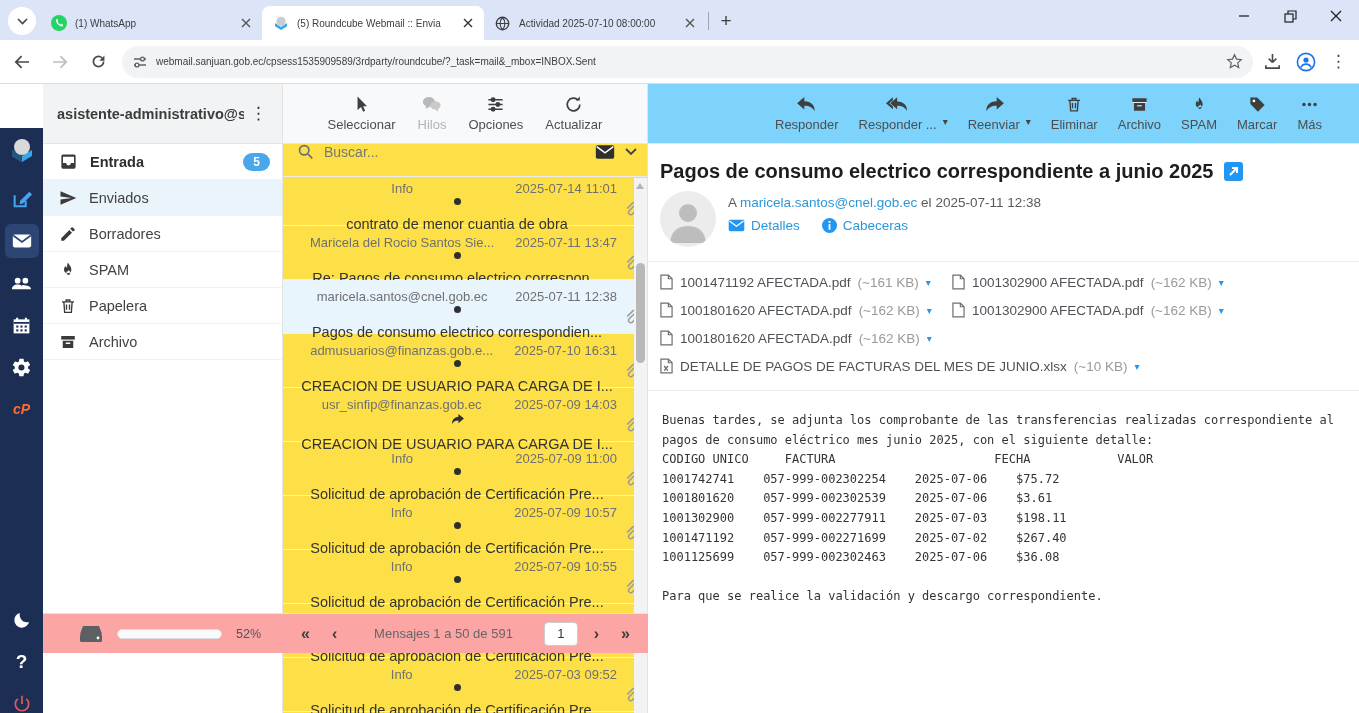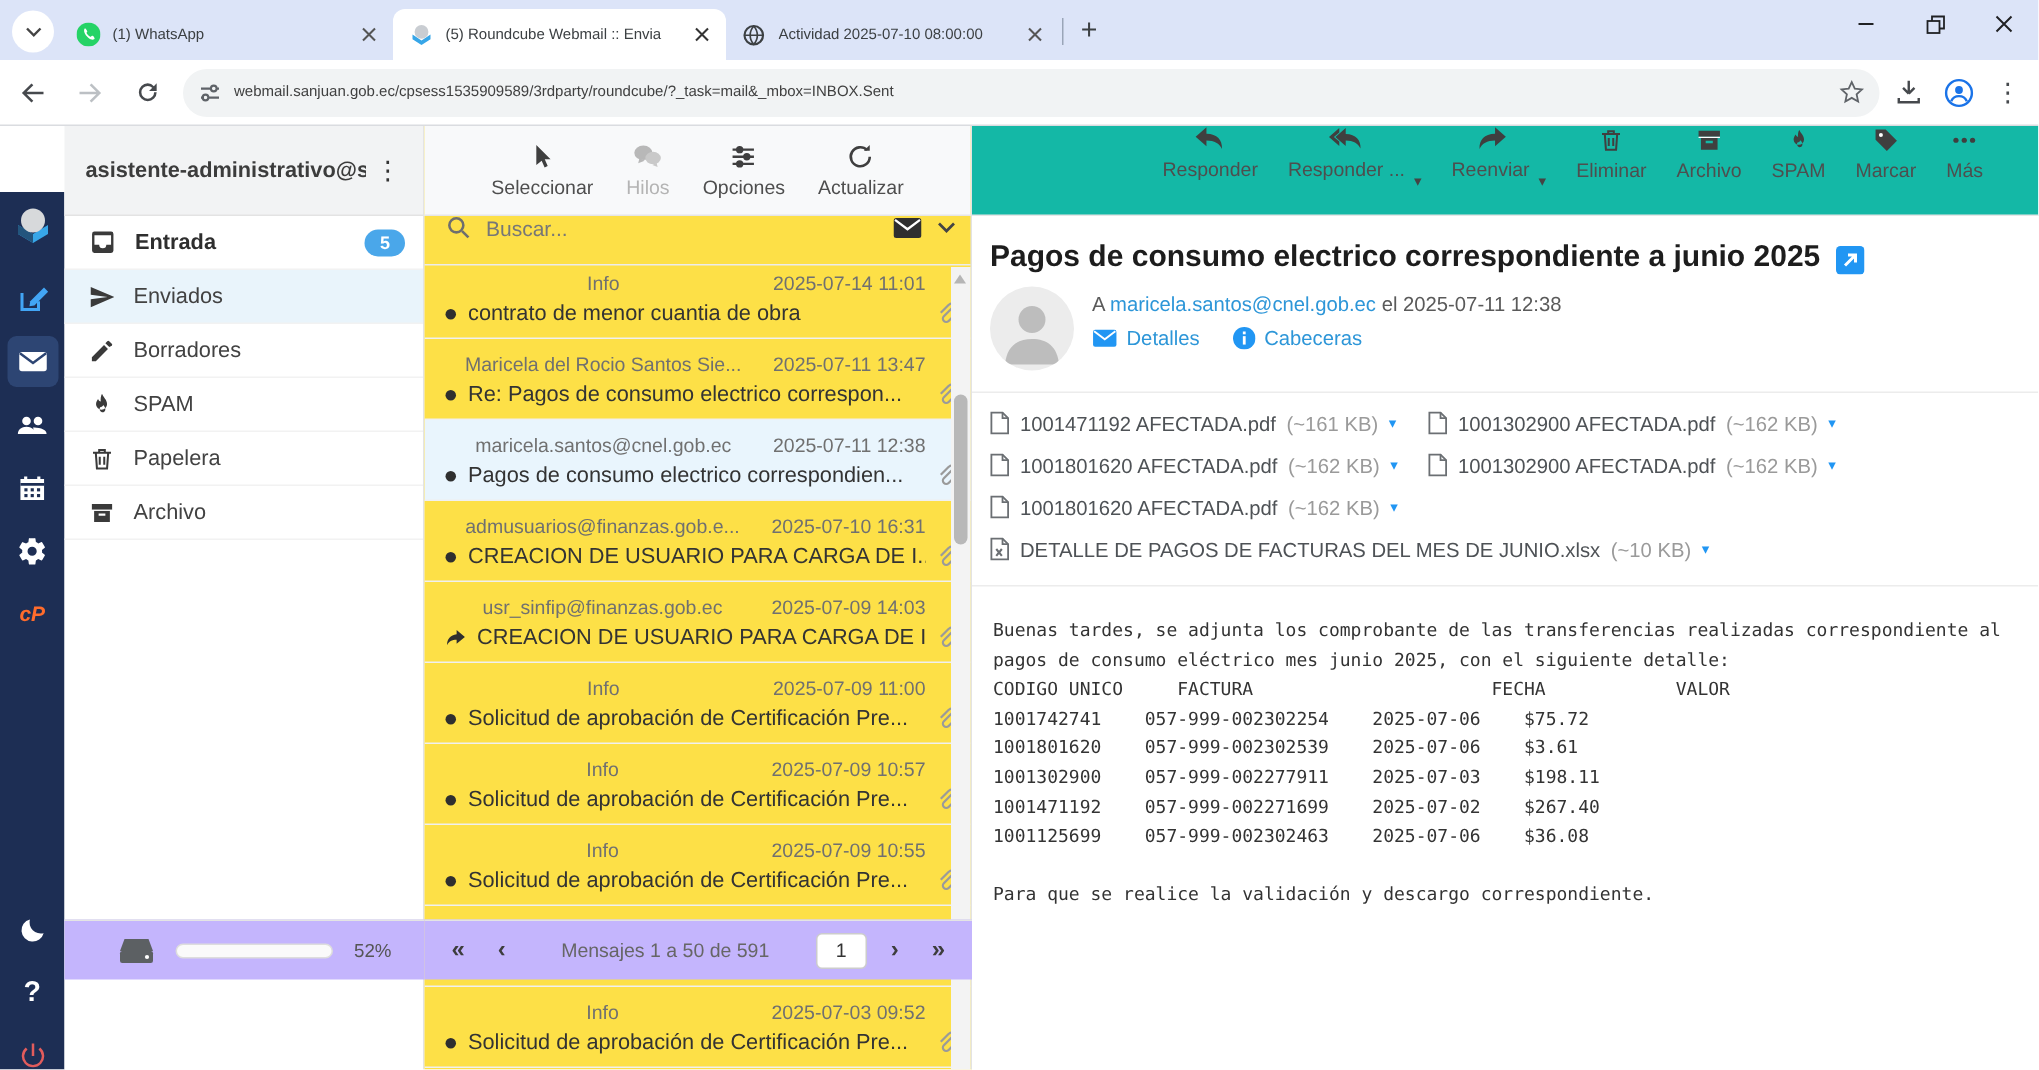--- a/index.html
+++ b/index.html
@@ -41,61 +41,61 @@
   .sidebar { width:240px; background:#fff; border-right:1px solid #e3e3e3; flex:none; position:relative; }
   .acct { height:60px; background:#f2f3f4; border-bottom:1px solid #e3e3e3; display:flex; align-items:center; padding:0 8px 0 14px; }
   .acct-mail { flex:1; font-size:14.5px; font-weight:bold; color:#3c3c3c; white-space:nowrap; overflow:hidden; }
   .kebab { font-size:17px; color:#333; padding:0 6px; letter-spacing:1px; }
   .folder { height:36px; display:flex; align-items:center; gap:12px; padding:0 12px 0 16px; border-bottom:1px solid #f2f2f2; font-size:14.5px; color:#424242; cursor:pointer; }
   .folder.selected { background:#e9f4fb; }
   .folder.bold .flabel { font-weight:bold; color:#2e2e2e; }
   .flabel { flex:1; }
   .badge { background:#4aa7ea; color:#fff; font-size:12px; font-weight:bold; border-radius:9px; padding:2px 10px; }
 
-  .pane-footer { position:absolute; top:613px; height:40px; background:#c4b5fd; border-top:1px solid #e4e4e4; display:flex; align-items:center; z-index:5; }
+  .pane-footer { position:absolute; top:613px; height:40px; background:#fca5a5; border-top:1px solid #e4e4e4; display:flex; align-items:center; z-index:5; }
   .sb-footer { left:43px; width:240px; padding:0 10px 0 36px; gap:14px; }
   .quota-bar { width:105px; height:10px; border:1px solid #ddd; border-radius:6px; background:#fafafa; overflow:hidden; }
   .quota-fill { height:100%; width:52%; background:#7cc3f0; border-radius:6px 0 0 6px; }
   .quota-pct { font-size:12.5px; color:#555; }
 
   
   .list { width:365px; flex:none; border-right:1px solid #e3e3e3; position:relative; background:#fde047; }
   .list-toolbar { height:60px; background:#f8f9fa; border-bottom:1px solid #e6e6e6; display:flex; justify-content:center; align-items:center; gap:22px; }
   .tbtn { display:flex; flex-direction:column; align-items:center; gap:3px; font-size:13px; color:#4e4e4e; cursor:pointer; }
   .tbtn.disabled { color:#b4b4b4; }
   .searchrow { height:33px; display:flex; align-items:center; padding:0 10px 17px 14px; border-bottom:1px solid #ececec; gap:10px; }
   .search-input { flex:1; border:none; outline:none; font-size:14px; color:#444; background:transparent; }
   .search-input::placeholder { color:#777; }
   .rows-clip { position:absolute; top:94px; bottom:-68px; left:0; right:0; overflow:hidden; }
   .rows-inner { margin-top:-6px; }
   .mrow { height:54px; padding:7px 30px 6px 14px; border-bottom:1px solid #f0f0f0; position:relative; cursor:pointer;text-align:center; }
   .mrow.selected { background:#e9f5fd; }
   .mline1 { display:flex; font-size:13px; color:#707070; line-height:19px; }
   .msender { flex:1; white-space:nowrap; overflow:hidden; margin-right:8px; }
   .mdate { flex:none; }
-  .mline2 { display:flex; align-items:center; gap:8px; font-size:14.5px; color:#333; line-height:22px; }
+  .mline2 { display:flex; align-items:center; gap:8px; font-size:14.5px; color:#333; line-height:22px;flex-direction:column; }
   .dot { width:7px; height:7px; border-radius:4px; background:#2f2f2f; flex:none; }
   .msubj { white-space:nowrap; overflow:hidden; }
   .clip { position:absolute; right:8px; bottom:8px; }
   
   .vscroll { position:absolute; top:94px; bottom:-16px; right:0; width:13px; background:#f3f3f3; }
   .vthumb { position:absolute; top:85px; left:2px; width:9px; height:100px; background:#b8b8b8; border-radius:5px; }
   .varrow { position:absolute; left:2px; width:0; height:0; border-left:4.5px solid transparent; border-right:4.5px solid transparent; }
   .varrow.up { top:5px; border-bottom:6px solid #b5b5b5; }
 
   .list-footer { left:283px; width:365px; padding:0 12px; gap:10px; font-size:13px; color:#555; }
   .pgbtn { font-size:16px; color:#3d3d3d; padding:0 6px; font-weight:bold; }
   .pgcount { flex:1; text-align:center; color:#666; }
   .pginput { width:34px; height:24px; border:1px solid #ccc; border-radius:4px; text-align:center; font-size:13px; color:#333; }
 
   
   .view { flex:1; position:relative; background:#fff; overflow:hidden; }
-  .view-toolbar { height:60px; background:#14b8a6; border-bottom:1px solid #e6e6e6; display:flex; justify-content:center; align-items:flex-start; gap:20px; padding-left:90px; }
+  .view-toolbar { height:60px; background:#7dd3fc; border-bottom:1px solid #e6e6e6; display:flex; justify-content:center; align-items:center; gap:20px; padding-left:90px; }
   .vcaret { font-size:10px; color:#444; align-self:flex-end; margin:0 0 16px -14px; }
-  .msg-subject-row { display:flex; align-items:flex-end; gap:10px; padding:16px 16px 6px 12px; }
+  .msg-subject-row { display:flex; align-items:center; gap:10px; padding:16px 16px 6px 12px; }
   .msg-subject { font-size:20px; font-weight:bold; color:#1d1d1d; white-space:nowrap; overflow:hidden; }
   .meta { display:flex; padding:2px 12px 10px; gap:12px; }
   .avatar { width:56px; height:56px; border-radius:28px; background:#ececec; overflow:hidden; flex:none; }
   .meta-lines { padding-top:4px; }
   .meta-to { font-size:13.5px; color:#5a5a5a; }
   .meta-to a { color:#2d96d8; text-decoration:none; }
   .meta-links { display:flex; gap:22px; margin-top:8px; font-size:13.5px; }
   .meta-link { display:flex; align-items:center; gap:6px; color:#2d96d8; cursor:pointer; }
   .attachments { margin:4px 0 0; padding:6px 12px 10px; border-top:1px solid #ececec; border-bottom:1px solid #ececec; }
   .att-row { display:flex; }

